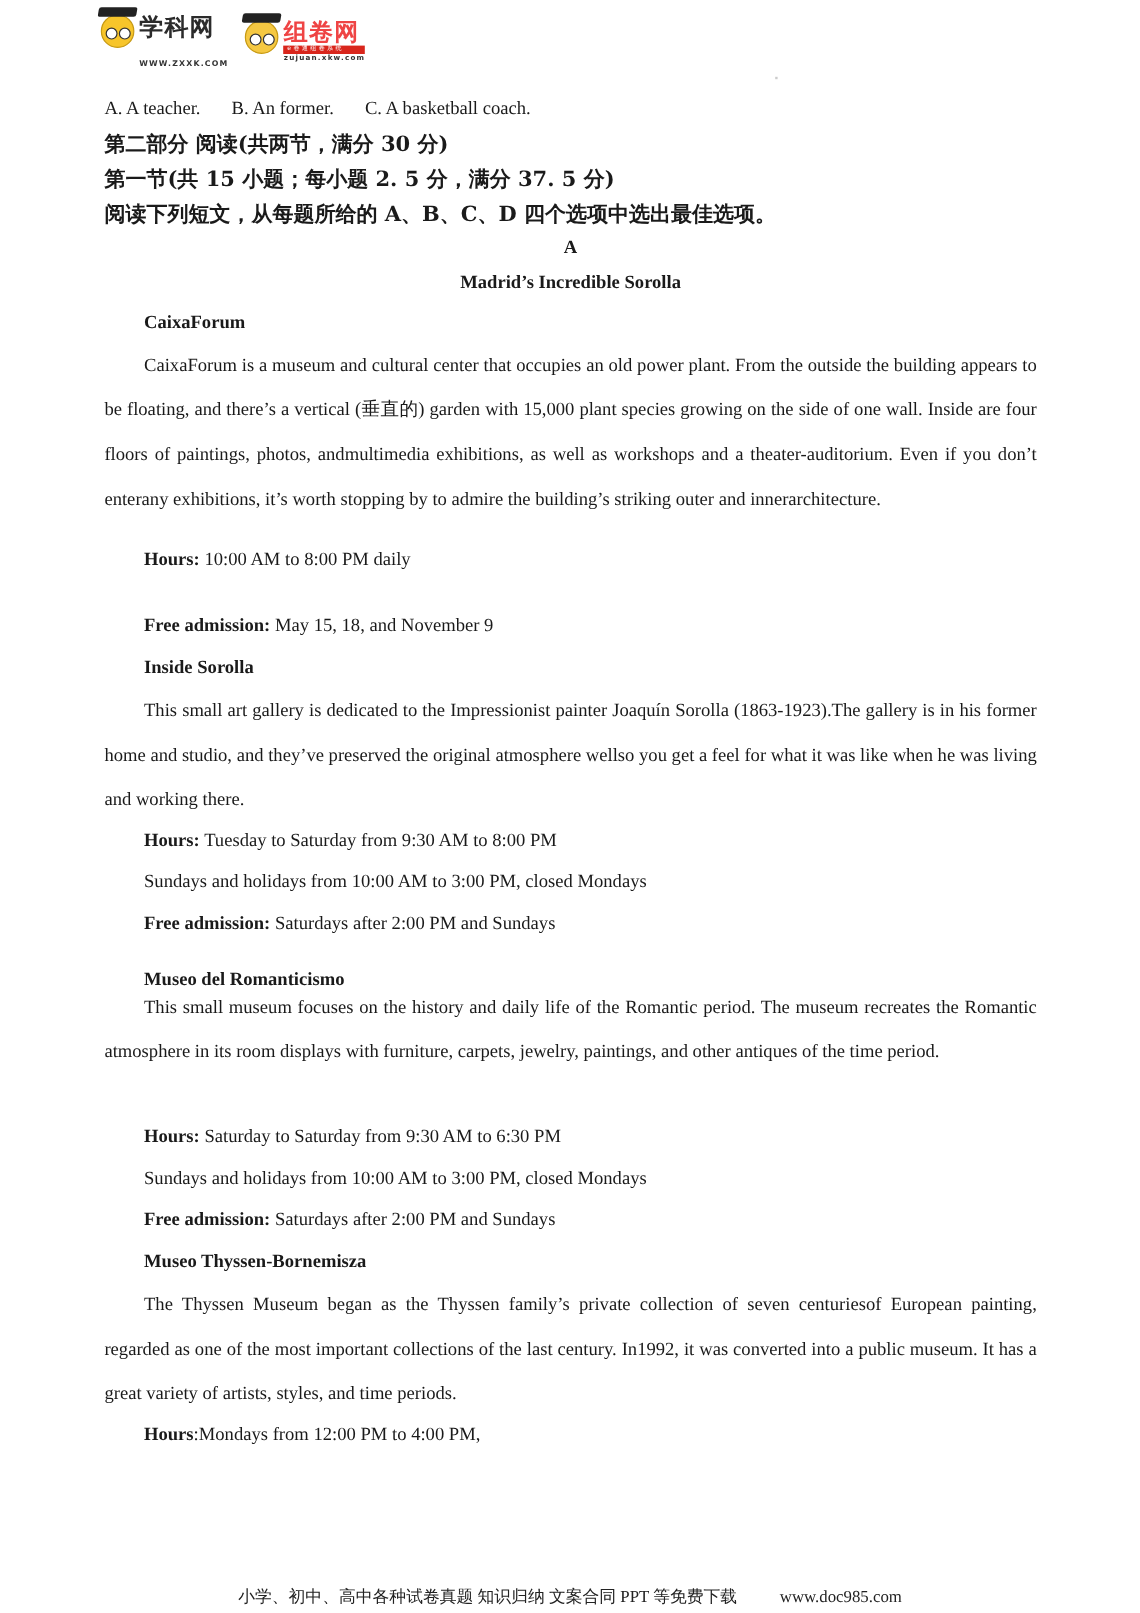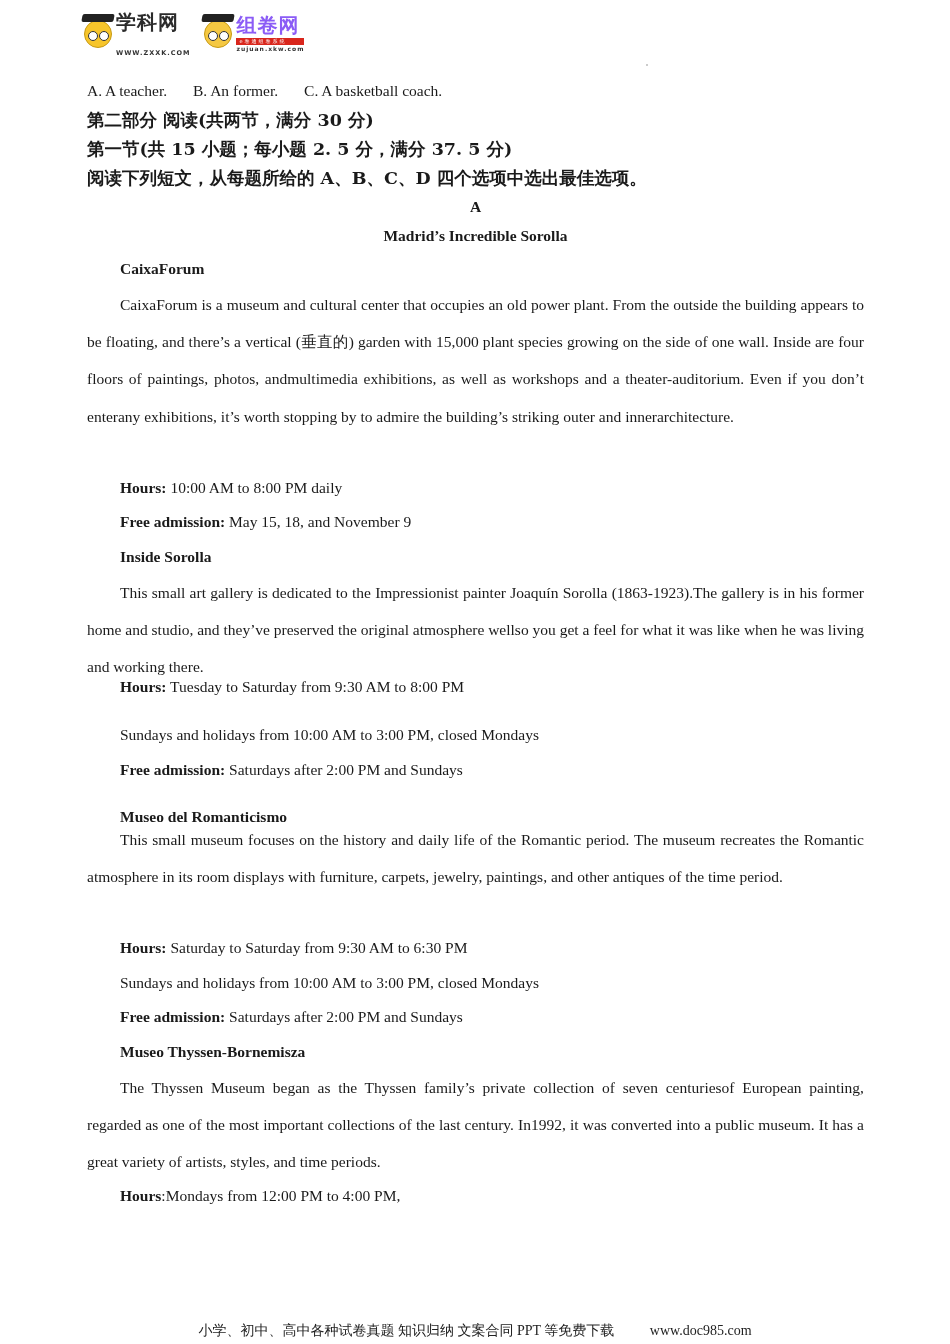--- a/index.html
+++ b/index.html
@@ -2,40 +2,40 @@
 <html><head>
   <meta charset="utf-8">
   <style>
     html, body { margin: 0; padding: 0; background: #ffffff; }
     body {
       width: 950px; height: 1344px; position: relative; overflow: hidden;
       font-family: "Liberation Serif", "DejaVu Serif", serif;
       color: #1a1a1a;
     }
     .header { position: absolute; left: 84px; top: 12px; height: 44px; display: flex; align-items: center; }
-    .logo { display: flex; align-items: center; }
+    .logo { display: flex; }
     .logo1 { margin-right: 14px; }
     .face {
       width: 26px; height: 26px; border-radius: 50%; background: #f7c52b;
       border: 1px solid #c79a14; position: relative; margin-right: 4px;
     }
     .face .cap {
       position: absolute; left: -3px; top: -7px; width: 32px; height: 8px;
       background: #222; transform: skewX(-10deg); border-radius: 2px;
     }
     .face .eye {
       position: absolute; top: 10px; width: 8px; height: 8px; border-radius: 50%;
       border: 1.5px solid #333; background: #fff;
     }
     .face .eye.l { left: 3px; } .face .eye.r { left: 14px; }
     .logo-text-block { display: flex; flex-direction: column; line-height: 1; }
     .logo1 .brand { font-family: "DejaVu Sans", sans-serif; font-weight: bold; font-size: 20px; color: #2b2b2b; letter-spacing: 1px; }
     .logo1 .url { font-family: "DejaVu Sans", sans-serif; font-size: 6.5px; color: #333; letter-spacing: 1px; margin-top: 18px; font-weight: bold; }
     .logo2 .face { background: #f5c842; }
-    .logo2 .brand { font-family: Liberation Mono, monospace; font-weight: bold; font-size: 20px; color: #8b5cf6; letter-spacing: 1px; }
+    .logo2 .brand { font-family: Liberation Sans, sans-serif; font-weight: bold; font-size: 20px; color: #ef4444; letter-spacing: 1px; }
     .logo2 .tagbar { background: #d9261c; color: #fff; font-size: 5px; height: 7px; line-height: 7px; padding: 0 3px; margin-top: 1px; font-family: "DejaVu Sans", sans-serif; letter-spacing: 2px; }
     .logo2 .url { font-family: "DejaVu Sans", sans-serif; font-size: 6px; color: #333; letter-spacing: 1px; margin-top: 1px; font-weight: bold; }
     .speck { position: absolute; left: 646px; top: 64px; width: 2px; height: 2px; background: #ccc; }
 
     .content { position: absolute; left: 87px; top: 80px; width: 777px; font-size: 15.5px; }
     .line { position: absolute; left: 0; white-space: nowrap; }
     .opts span { margin-right: 22px; }
     .cn-head { font-weight: bold; font-size: 17.5px; font-family: "DejaVu Serif", "Liberation Serif", serif; letter-spacing: 0px; }
     .center { left: 0; width: 777px; text-align: center; font-weight: bold; }
     .indent { padding-left: 33px; font-family: Liberation Serif, serif; }
@@ -85,32 +85,32 @@
   </div>
   <div class="line cn-head" style="top:28px">第二部分  阅读(共两节，满分 30 分)</div>
   <div class="line cn-head" style="top:57px">第一节(共 15 小题；每小题 2. 5 分，满分 37. 5 分)</div>
   <div class="line cn-head" style="top:86px">阅读下列短文，从每题所给的 A、B、C、D 四个选项中选出最佳选项。</div>
 
   <div class="line center" style="top:118px">A</div>
   <div class="line center" style="top:147px">Madrid’s Incredible Sorolla</div>
 
   <div class="line indent" style="top:180px; font-weight:bold;">CaixaForum</div>
   <div class="para" style="top:206px">CaixaForum is a museum and cultural center that occupies an old power plant. From the outside the building appears to be floating, and there’s a vertical (垂直的) garden with 15,000 plant species growing on the side of one wall. Inside are four floors of paintings, photos, andmultimedia exhibitions, as well as workshops and a theater-auditorium. Even if you don’t enterany exhibitions, it’s worth stopping by to admire the building’s striking outer and innerarchitecture.</div>
-  <div class="line indent" style="top:399px">
+  <div class="line indent" style="top:378px">
     <b class="lbl">Hours:</b>
     <span>10:00 AM to 8:00 PM daily</span>
   </div>
   <div class="line indent" style="top:433px">
     <b class="lbl">Free admission:</b>
     <span>May 15, 18, and November 9</span>
   </div>
 
   <div class="line indent" style="top:468px; font-weight:bold;">Inside Sorolla</div>
   <div class="para" style="top:494px">This small art gallery is dedicated to the Impressionist painter Joaquín Sorolla (1863-1923).The gallery is in his former home and studio, and they’ve preserved the original atmosphere wellso you get a feel for what it was like when he was living and working there.</div>
-  <div class="line indent" style="top:598px">
+  <div class="line indent" style="top:612px">
     <b class="lbl">Hours:</b>
     <span>Tuesday to Saturday from 9:30 AM to 8:00 PM</span>
   </div>
   <div class="line indent" style="top:646px">Sundays and holidays from 10:00 AM to 3:00 PM, closed Mondays</div>
   <div class="line indent" style="top:681px">
     <b class="lbl">Free admission:</b>
     <span>Saturdays after 2:00 PM and Sundays</span>
   </div>
 
   <div class="line indent" style="top:728px; font-weight:bold;">Museo del Romanticismo</div>

